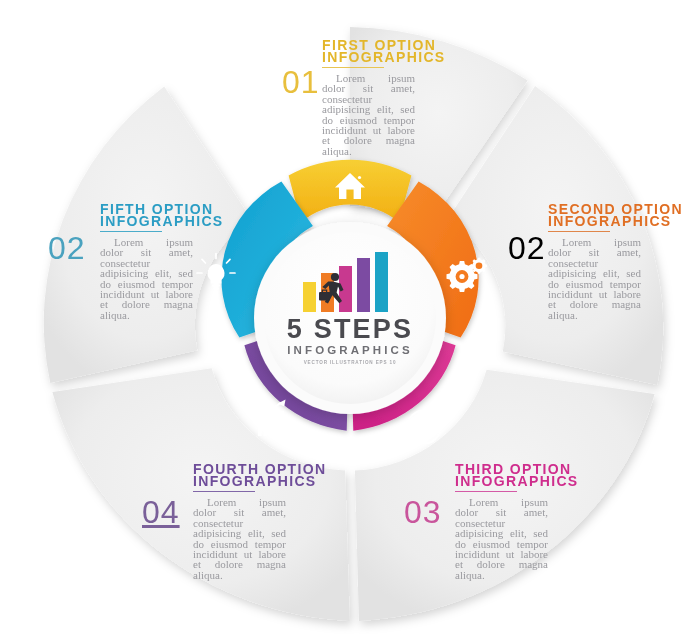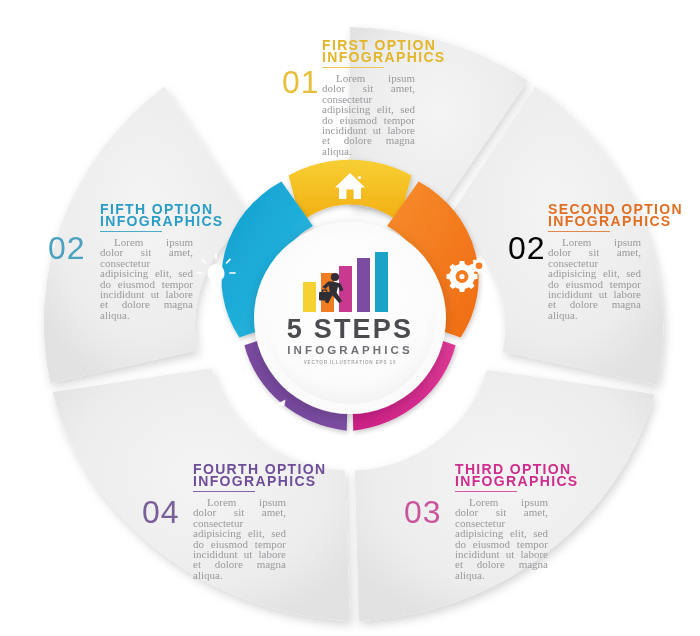--- a/index.html
+++ b/index.html
@@ -76,21 +76,21 @@
   
   #block-2 { left: 548px; top: 204px; }
   #num-2 { left: 508px; top: 228px; }
 
   
   #block-3 { left: 455px; top: 464px; }
   #num-3 { left: 404px; top: 492px; }
 
   
   #block-4 { left: 193px; top: 464px; }
-  #num-4 { left: 142px; top: 492px; }
+  #num-4 { left: 142px; top: 492px; text-decoration: underline; }
 
   
   #block-5 { left: 100px; top: 204px; }
   #num-5 { left: 48px; top: 228px; }
 
   
   #center-content {
     position: absolute;
     left: 255px;
     top: 250px;

